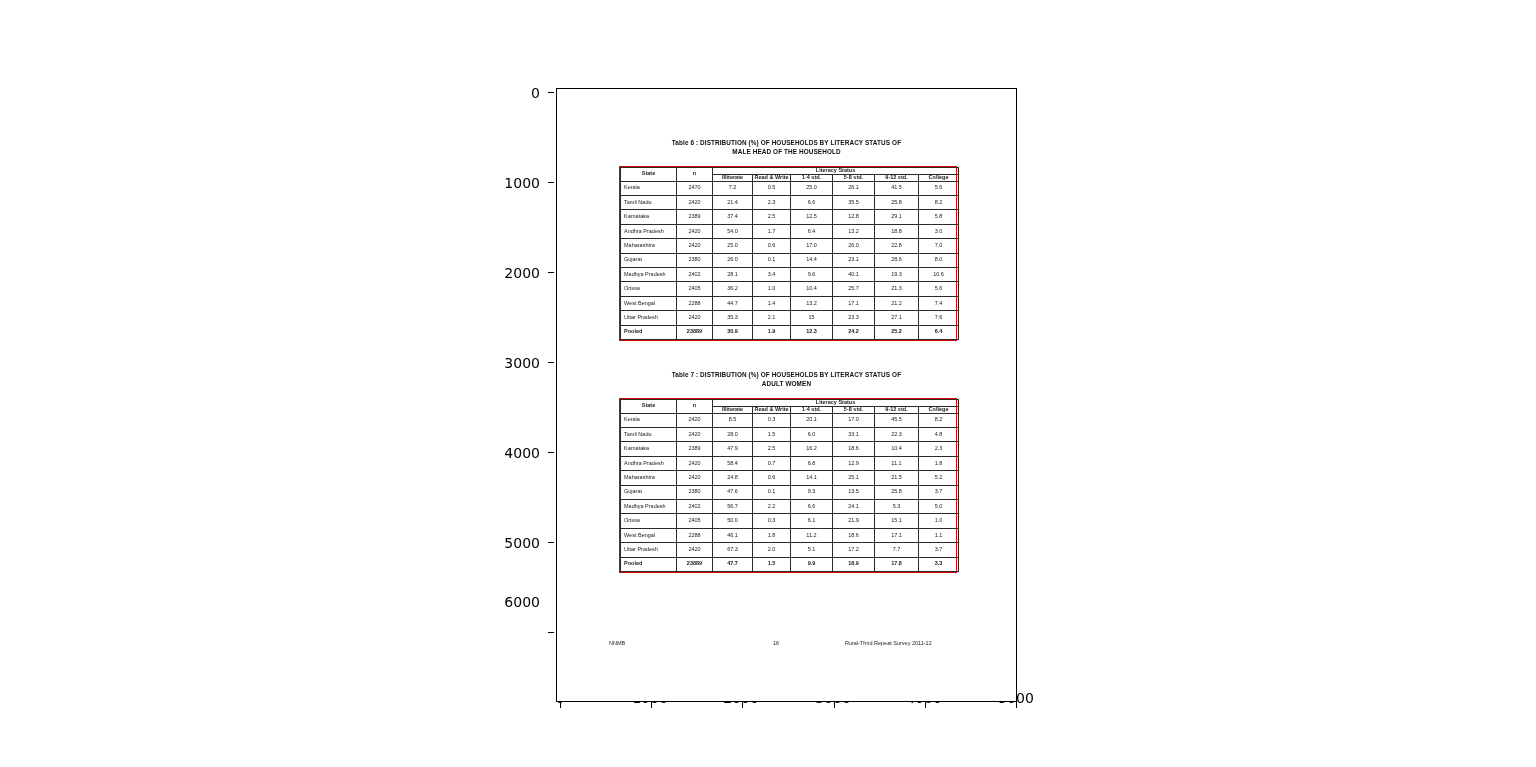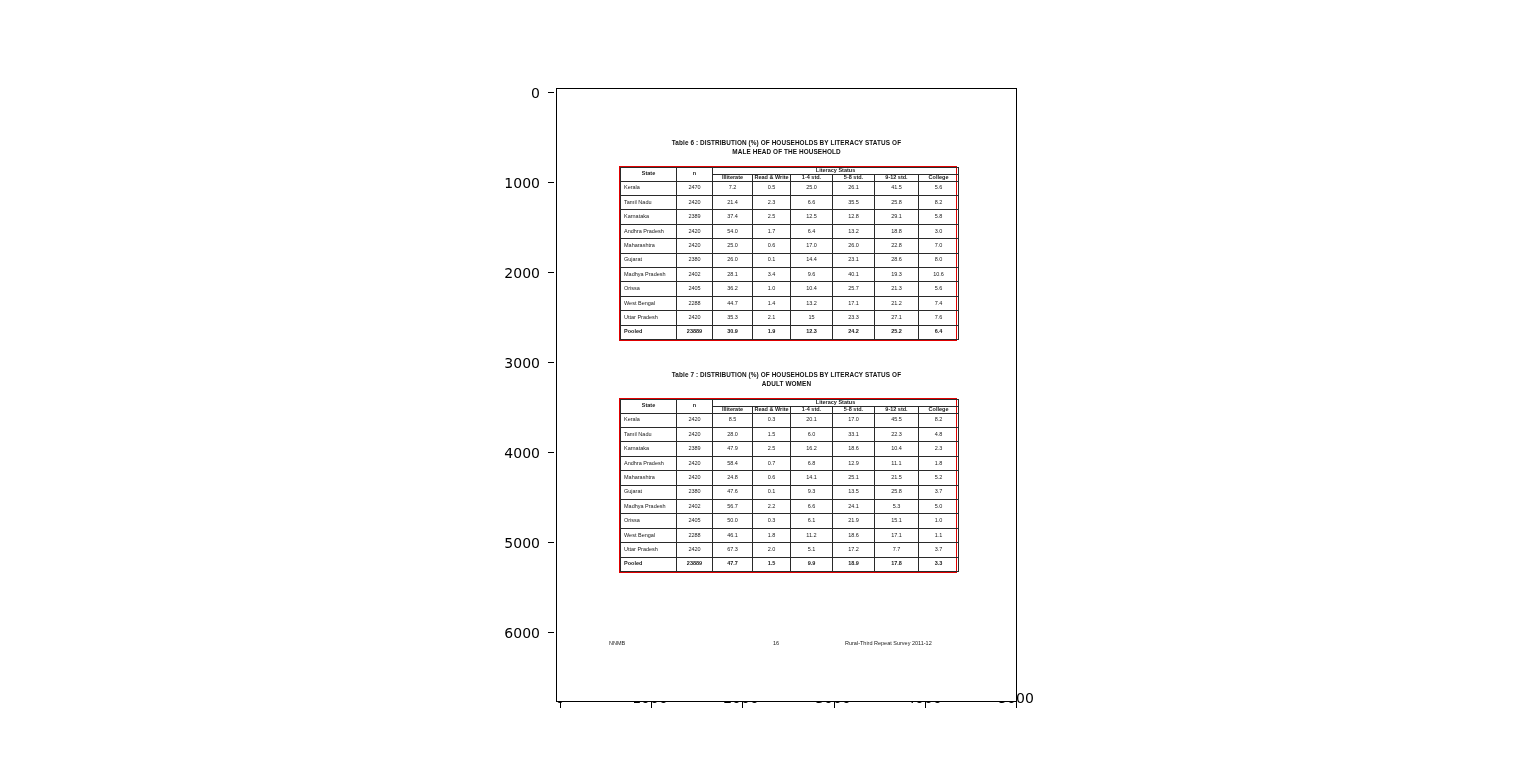--- a/index.html
+++ b/index.html
@@ -98,21 +98,21 @@
 <body>
 
 <div id="root">
 
   <div class="axis-label y-label" style="left:486px; top:85px; width:54px;">0</div>
   <div class="axis-label y-label" style="left:486px; top:175px; width:54px;">1000</div>
   <div class="axis-label y-label" style="left:486px; top:265px; width:54px;">2000</div>
   <div class="axis-label y-label" style="left:486px; top:355px; width:54px;">3000</div>
   <div class="axis-label y-label" style="left:486px; top:445px; width:54px;">4000</div>
   <div class="axis-label y-label" style="left:486px; top:535px; width:54px;">5000</div>
-  <div class="axis-label y-label" style="left:486px; top:625px; width:54px;">6000</div>
+  <div class="axis-label y-label" style="left:486px; top:594px; width:54px;">6000</div>
 
   <div class="tick" style="left:548px; top:92px; width:6px; height:1px;"></div>
   <div class="tick" style="left:548px; top:182px; width:6px; height:1px;"></div>
   <div class="tick" style="left:548px; top:272px; width:6px; height:1px;"></div>
   <div class="tick" style="left:548px; top:362px; width:6px; height:1px;"></div>
   <div class="tick" style="left:548px; top:452px; width:6px; height:1px;"></div>
   <div class="tick" style="left:548px; top:542px; width:6px; height:1px;"></div>
   <div class="tick" style="left:548px; top:632px; width:6px; height:1px;"></div>
 
   <div class="axis-label x-label" style="left:530px; top:690px; width:60px;">0</div>

